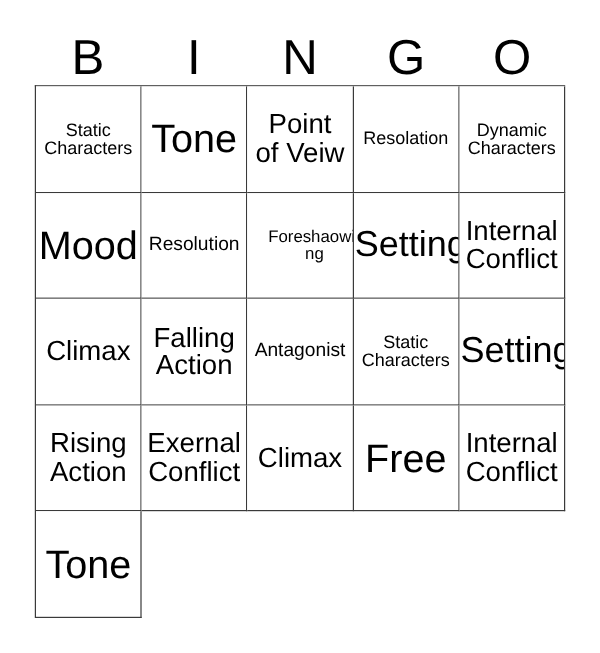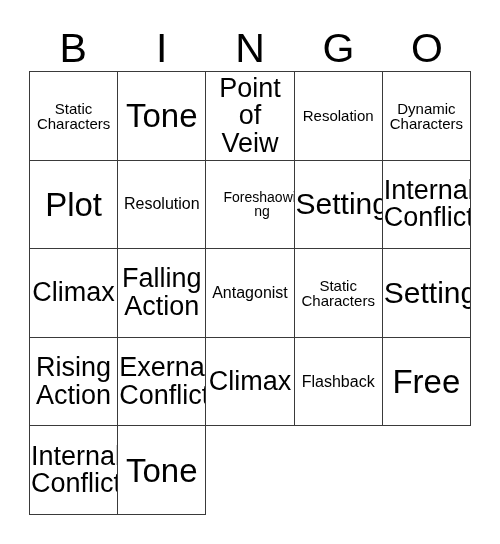--- a/index.html
+++ b/index.html
@@ -69,21 +69,21 @@
     text-align: center;
     color: #000000;
     line-height: 1.0;
     word-break: normal;
     white-space: pre-line;
   }
   
   .sz-xl   { font-size: 36px; }
   .sz-lg   { font-size: 33px; }
   .sz-mdl  { font-size: 30px; }
-  .sz-md   { font-size: 27px; }
+  .sz-md   { font-size: 23px; }
   .sz-xs   { font-size: 16px; }
   .sz-xxs  { font-size: 15px; }
   .sz-tiny { font-size: 14px; padding-left: 24px; }
   .lh-two { line-height: 1.02; }
 </style>
 </head>
 <body>
 
 <div class="card">
 
@@ -108,21 +108,21 @@
 of Veiw</span>
       </div>
       <div class="cell">
         <span class="cell-text sz-xxs">Resolation</span>
       </div>
       <div class="cell">
         <span class="cell-text sz-xxs lh-two">Dynamic
 Characters</span>
       </div>
       <div class="cell">
-        <span class="cell-text sz-lg">Plot</span>
+        <span class="cell-text sz-lg">Mood</span>
       </div>
       <div class="cell">
         <span class="cell-text sz-xs">Resolution</span>
       </div>
       <div class="cell">
         <span class="cell-text sz-tiny lh-two">Foreshaowi-
 ng</span>
       </div>
       <div class="cell">
         <span class="cell-text sz-mdl">Setting</span>
@@ -153,23 +153,20 @@
 Action</span>
       </div>
       <div class="cell">
         <span class="cell-text sz-md lh-two">Exernal
 Conflict</span>
       </div>
       <div class="cell">
         <span class="cell-text sz-md">Climax</span>
       </div>
       <div class="cell">
-        <span class="cell-text sz-xs">Flashback</span>
-      </div>
-      <div class="cell">
         <span class="cell-text sz-lg">Free</span>
       </div>
       <div class="cell">
         <span class="cell-text sz-md lh-two">Internal
 Conflict</span>
       </div>
       <div class="cell">
         <span class="cell-text sz-lg">Tone</span>
       </div>
     </div>

